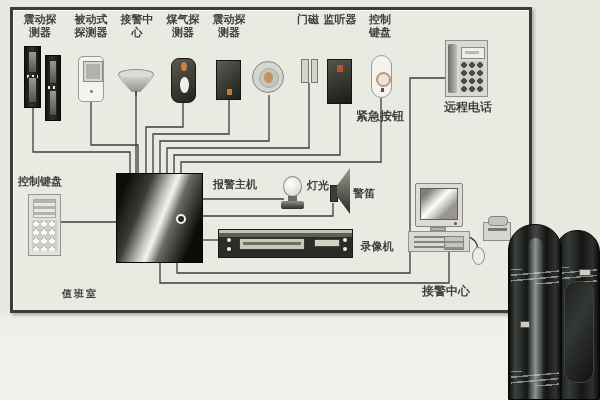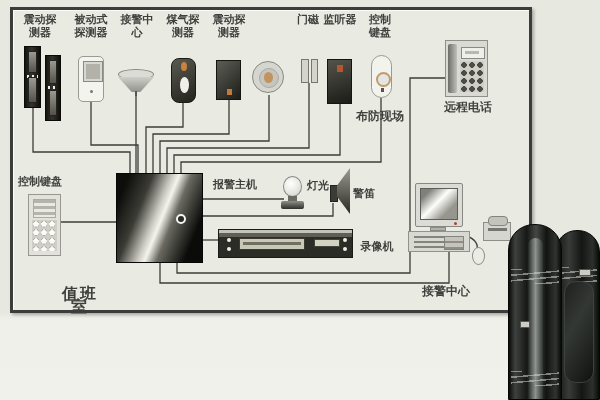--- a/index.html
+++ b/index.html
@@ -13,21 +13,21 @@
     position:absolute;left:10px;top:7px;width:516px;height:300px;
     border:3px solid #3c3c3a;background:#e9ebe3;
     box-shadow:inset 1px 1px 0 #fbfbf7, 2px 2px 3px rgba(0,0,0,.28);
   }
   svg.wires{position:absolute;left:0;top:0;z-index:2;}
   .lbl{
     position:absolute;z-index:4;color:#3f3f3c;font-weight:bold;
     font-size:11px;line-height:12.5px;text-align:center;word-break:break-all;
   }
   .lbl.md{font-size:12px;line-height:13px;}
-  .lbl.lg{font-size:16px;letter-spacing:2px;}
+  .lbl.lg{font-size:10px;letter-spacing:2px;}
   .dev{position:absolute;z-index:3;box-sizing:border-box;}
 
   
   .twr{background:linear-gradient(90deg,#15150f,#33332b 45%,#101008);border:1px solid #0a0a08;}
   .twr .win{position:absolute;left:3px;right:3px;background:linear-gradient(#9a9a90,#555048);border:1px solid #222;}
   .twr .mid{position:absolute;left:2px;right:2px;height:3px;
     background:repeating-linear-gradient(90deg,#eee 0 2px,transparent 2px 5px);}
 
   
   .pir{background:#f4f4ef;border:1px solid #9a9a94;border-radius:5px;}
@@ -169,21 +169,21 @@
 
   <div class="lbl" style="left:21px;top:14px;width:38px">震动探测器</div>
   <div class="lbl" style="left:72px;top:14px;width:38px">被动式探测器</div>
   <div class="lbl" style="left:118px;top:14px;width:38px">接警中心</div>
   <div class="lbl" style="left:164px;top:14px;width:38px">煤气探测器</div>
   <div class="lbl" style="left:210px;top:14px;width:38px">震动探测器</div>
   <div class="lbl" style="left:293px;top:14px;width:30px">门磁</div>
   <div class="lbl" style="left:322px;top:14px;width:36px">监听器</div>
   <div class="lbl" style="left:367px;top:14px;width:26px">控制键盘</div>
 
-  <div class="lbl md" style="left:352px;top:110px;width:56px">布防现场</div>
+  <div class="lbl md" style="left:352px;top:110px;width:56px">紧急按钮</div>
   <div class="lbl md" style="left:438px;top:101px;width:60px">远程电话</div>
   <div class="lbl" style="left:13px;top:176px;width:54px">控制键盘</div>
   <div class="lbl" style="left:208px;top:179px;width:54px">报警主机</div>
   <div class="lbl" style="left:304px;top:180px;width:28px">灯光</div>
   <div class="lbl" style="left:350px;top:188px;width:28px">警笛</div>
   <div class="lbl" style="left:357px;top:241px;width:40px">录像机</div>
   <div class="lbl md" style="left:416px;top:285px;width:60px">接警中心</div>
   <div class="lbl lg" style="left:54px;top:288px;width:52px">值班室</div>
 
   <div class="dev twr" style="left:24px;top:46px;width:17px;height:62px">

